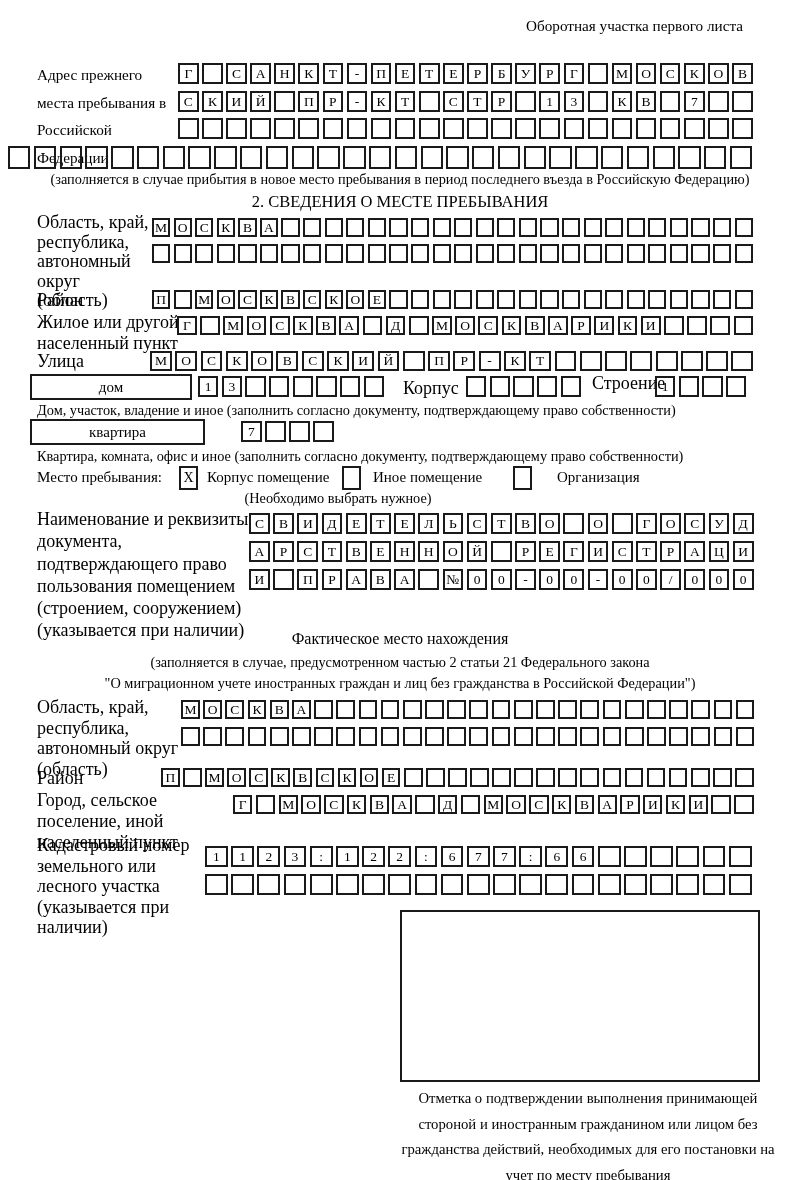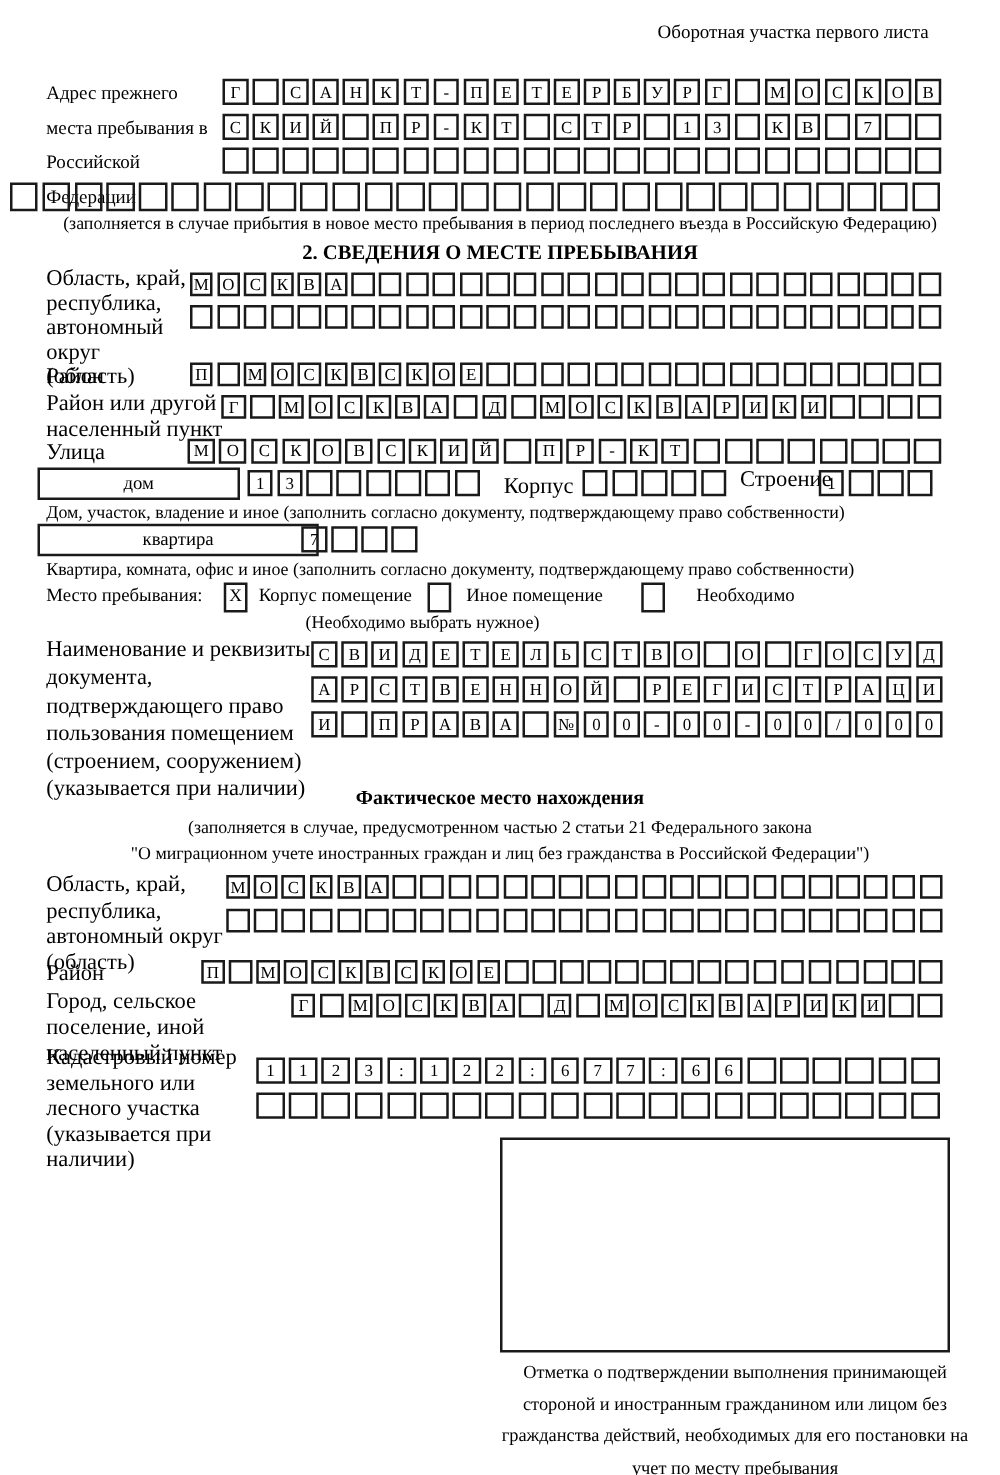--- a/index.html
+++ b/index.html
@@ -5,21 +5,21 @@
   html,body{margin:0;padding:0}
   body{
     width:800px;height:1180px;background:#ffffff;color:#000;
     font-family:"Liberation Serif","DejaVu Serif",serif;
     position:relative;overflow:hidden;
   }
   .abs{position:absolute}
   .lbl{position:absolute;font-size:18px;line-height:20px}
   .cap{position:absolute;font-size:14.3px;white-space:nowrap}
   .center{left:0;width:800px;text-align:center}
-  .title{position:absolute;font-weight:bold;font-size:16.5px}
+  .title{position:absolute;font-weight:normal;font-size:16.5px}
   .cellrow{position:absolute;display:flex}
   .cell{
     flex:none;box-sizing:border-box;
     width:var(--cw,20px);height:var(--ch,20px);
     border:2px solid #1a1a1a;margin-right:var(--g,3.4px);
     display:flex;align-items:center;justify-content:center;
     font-size:13.5px;line-height:1;
   }
   .wbox{
     position:absolute;box-sizing:border-box;border:2px solid #1a1a1a;
@@ -238,21 +238,21 @@
     <span class="cell"></span>
     <span class="cell"></span>
     <span class="cell"></span>
     <span class="cell"></span>
     <span class="cell"></span>
     <span class="cell"></span>
     <span class="cell"></span>
     <span class="cell"></span>
   </div>
 
-<div class="lbl" style="left:37px;top:312px;width:145px;line-height:21px">Район или другой населенный пункт</div>
+<div class="lbl" style="left:37px;top:312px;width:145px;line-height:21px">Жилое или другой населенный пункт</div>
 <div class="cellrow" style="left:177px;top:316px;--cw:19.8px;--ch:19px">
     <span class="cell">Г</span>
     <span class="cell"></span>
     <span class="cell">М</span>
     <span class="cell">О</span>
     <span class="cell">С</span>
     <span class="cell">К</span>
     <span class="cell">В</span>
     <span class="cell">А</span>
     <span class="cell"></span>
@@ -323,36 +323,36 @@
   </div>
 <div class="cap" style="left:592px;top:373px;font-size:18px">Строение</div>
 <div class="cellrow" style="left:655px;top:376px;--cw:20.3px;--ch:21px">
     <span class="cell">1</span>
     <span class="cell"></span>
     <span class="cell"></span>
     <span class="cell"></span>
   </div>
 <div class="cap" style="left:37px;top:402px">Дом, участок, владение и иное (заполнить согласно документу, подтверждающему право собственности)</div>
 
-<div class="wbox" style="left:30px;top:419px;width:225px;height:26px">квартира</div>
+<div class="wbox" style="left:30px;top:419px;width:175px;height:26px">квартира</div>
 <div class="cellrow" style="left:241px;top:421px;--cw:20.6px;--ch:21px">
     <span class="cell">7</span>
     <span class="cell"></span>
     <span class="cell"></span>
     <span class="cell"></span>
   </div>
 <div class="cap" style="left:37px;top:448px">Квартира, комната, офис и иное (заполнить согласно документу, подтверждающему право собственности)</div>
 
 <div class="cap" style="left:37px;top:469px;font-size:15px">Место пребывания:</div>
 <div class="checkbox" style="left:179px;top:466px">X</div>
 <div class="cap" style="left:207px;top:469px;font-size:15px">Корпус помещение</div>
 <div class="checkbox" style="left:342px;top:466px"></div>
 <div class="cap" style="left:373px;top:469px;font-size:15px">Иное помещение</div>
 <div class="checkbox" style="left:513px;top:466px"></div>
-<div class="cap" style="left:557px;top:469px;font-size:15px">Необходимо</div>
+<div class="cap" style="left:557px;top:469px;font-size:15px">Организация</div>
 <div class="cap" style="left:0;top:490px;width:676px;text-align:center">(Необходимо выбрать нужное)</div>
 
 <div class="lbl" style="left:37px;top:508px;width:213px;line-height:22.3px">Наименование и реквизиты документа, подтверждающего право пользования помещением (строением, сооружением) (указывается при наличии)</div>
 <div class="cellrow" style="left:249px;top:513px;--cw:20.8px;--ch:21px">
     <span class="cell">С</span>
     <span class="cell">В</span>
     <span class="cell">И</span>
     <span class="cell">Д</span>
     <span class="cell">Е</span>
     <span class="cell">Т</span>

